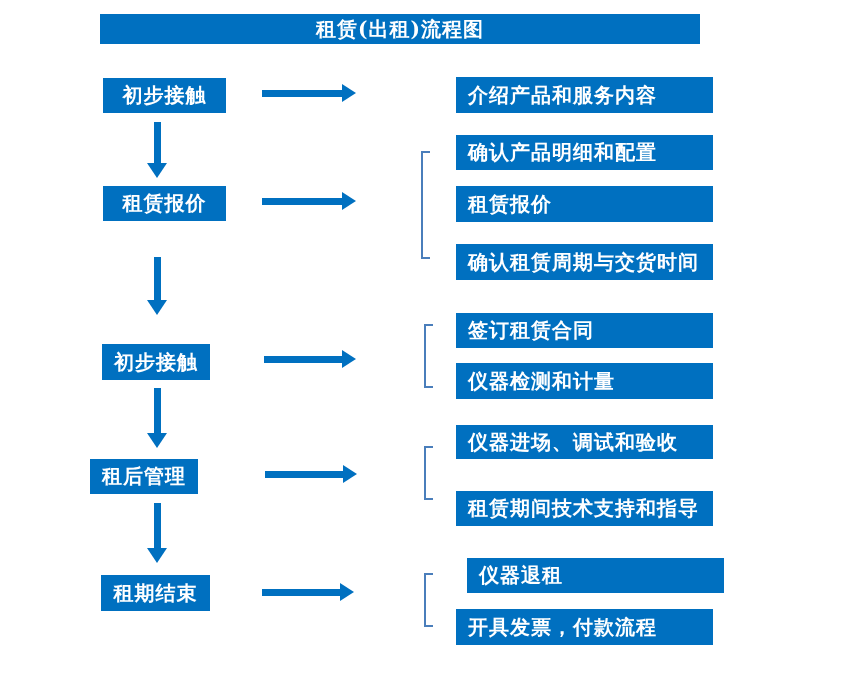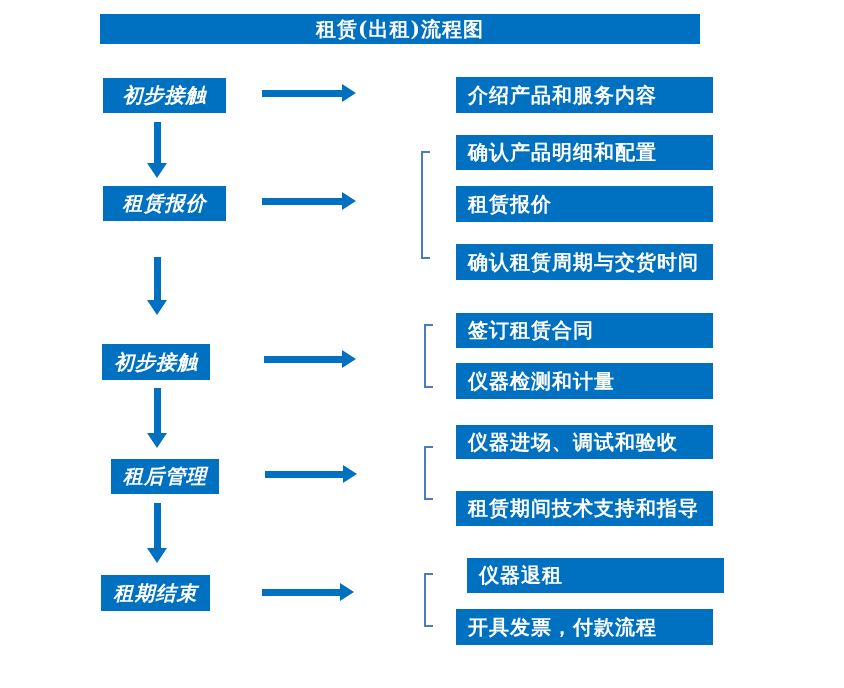--- a/index.html
+++ b/index.html
@@ -21,21 +21,21 @@
     background:var(--primary);color:var(--text);
     display:flex;align-items:center;justify-content:center;
     font-size:20px;font-weight:bold;letter-spacing:1px;
   }
 
   .box{
     position:absolute;background:var(--primary);color:var(--text);
     font-weight:bold;font-size:20px;letter-spacing:1px;
     display:flex;align-items:center;white-space:nowrap;
   }
-  .step{justify-content:center;font-style:italic;}
+  .step{justify-content:center;}
   .output{justify-content:flex-start;padding-left:12px;margin-left:13px;}
 
   .h-arrow{position:absolute;height:18px;display:flex;align-items:center;}
   .h-shaft{flex:1;height:7px;background:var(--primary);}
   .h-head{width:0;height:0;border-left:14px solid var(--primary);
           border-top:9px solid transparent;border-bottom:9px solid transparent;}
 
   .v-arrow{position:absolute;width:20px;display:flex;flex-direction:column;align-items:center;}
   .v-shaft{width:7px;flex:1;background:var(--primary);}
   .v-head{width:0;height:0;border-top:15px solid var(--primary);
@@ -52,21 +52,21 @@
 
 <div class="canvas">
 
   <div class="title-bar">
     <span>租赁(出租)流程图</span>
   </div>
 
   <div class="box step" style="left:103px;top:78px;width:123px;height:35px">初步接触</div>
   <div class="box step" style="left:103px;top:186px;width:123px;height:35px">租赁报价</div>
   <div class="box step" style="left:102px;top:344px;width:108px;height:36px">初步接触</div>
-  <div class="box step" style="left:111px;top:459px;width:108px;height:35px">租后管理</div>
+  <div class="box step" style="left:90px;top:459px;width:108px;height:35px">租后管理</div>
   <div class="box step" style="left:101px;top:575px;width:109px;height:36px">租期结束</div>
 
   <div class="v-arrow" style="left:147px;top:122px;height:56px">
     <div class="v-shaft"></div>
     <div class="v-head"></div>
   </div>
   <div class="v-arrow" style="left:147px;top:257px;height:58px">
     <div class="v-shaft"></div>
     <div class="v-head"></div>
   </div>

